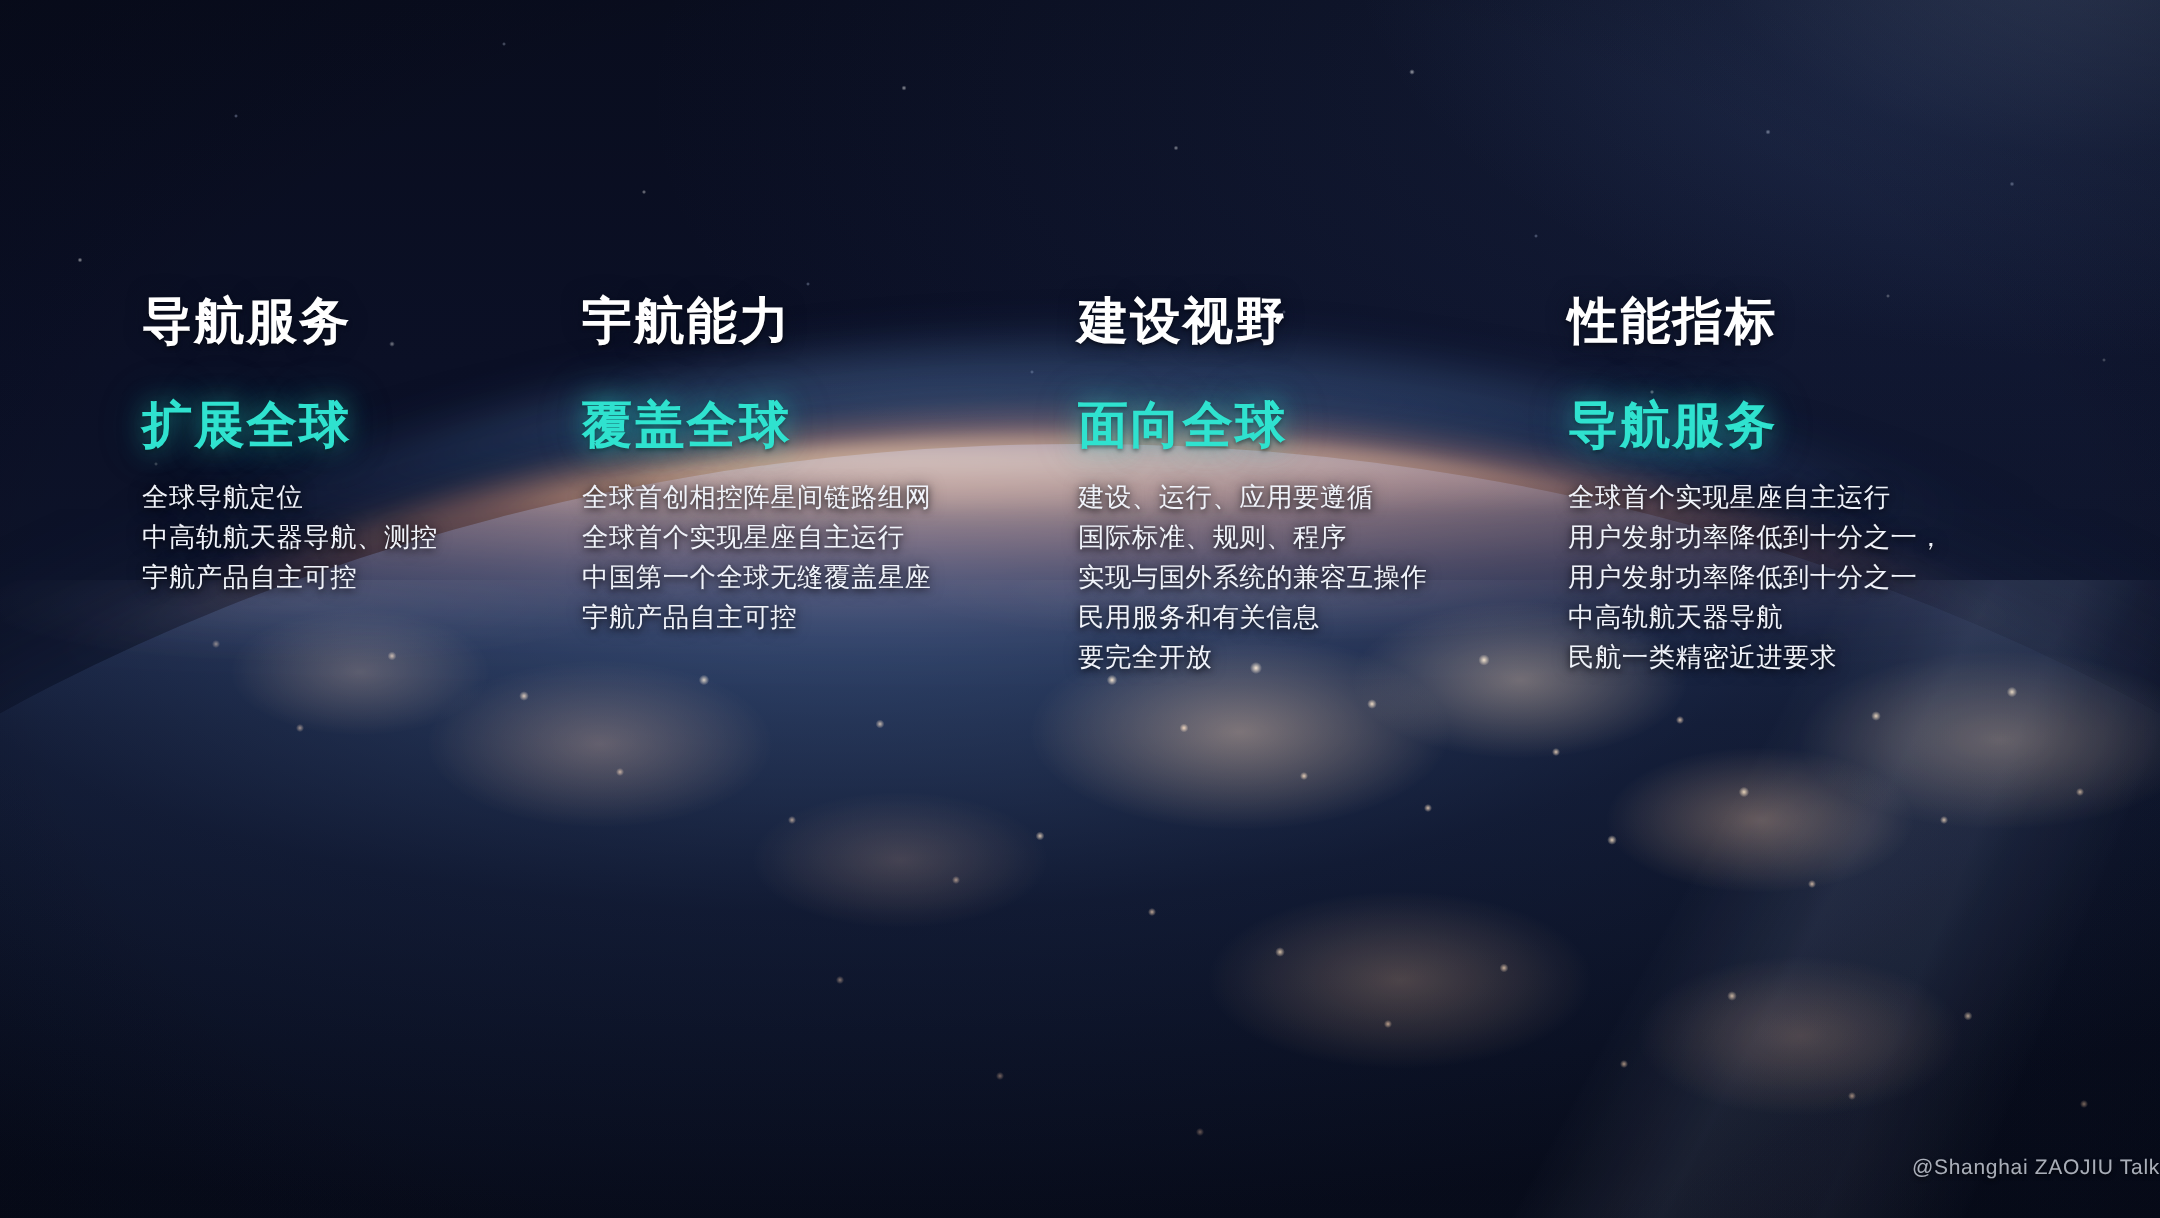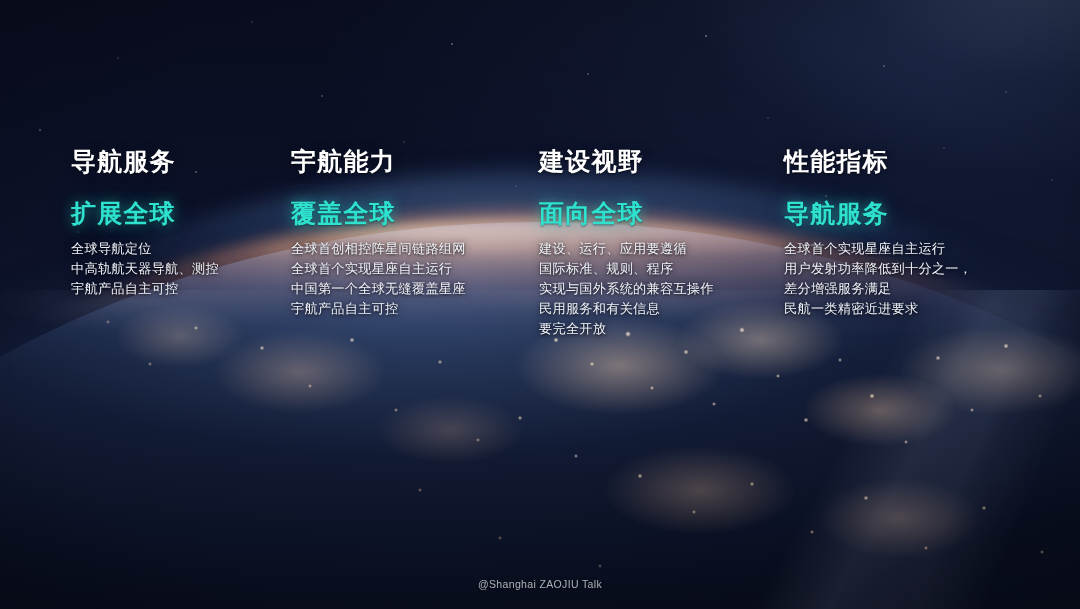--- a/index.html
+++ b/index.html
@@ -256,21 +256,21 @@
     letter-spacing: 0.25px;
     text-shadow: 0 1px 3px rgba(0,0,0,0.75), 0 0 8px rgba(6,10,24,0.6);
   }
   .col-body .line { white-space: nowrap; }
 
   .watermark {
     position: absolute;
     left: 0;
     right: 0;
     top: 578px;
-    text-align: center;
+    text-align: right;
     z-index: 6;
     font-size: 10.5px;
     letter-spacing: 0.35px;
     color: rgba(233,238,248,0.72);
     text-shadow: 0 1px 2px rgba(0,0,0,0.7);
   }
 </style>
 </head>
 <body>
 
@@ -320,21 +320,22 @@
         <div class="line">要完全开放</div>
       </div>
     </div>
 
     <div class="column col-4">
       <div class="col-title">性能指标</div>
       <div class="col-subtitle">导航服务</div>
       <div class="col-body">
         <div class="line">全球首个实现星座自主运行</div>
         <div class="line">用户发射功率降低到十分之一，</div>
-        <div class="line">差分增强服务满足</div>
+        <div class="line">用户发射功率降低到十分之一</div>
+        <div class="line">中高轨航天器导航</div>
         <div class="line">民航一类精密近进要求</div>
       </div>
     </div>
 
   </div>
 
   <div class="watermark">@Shanghai ZAOJIU Talk</div>
 
 </div>
 

